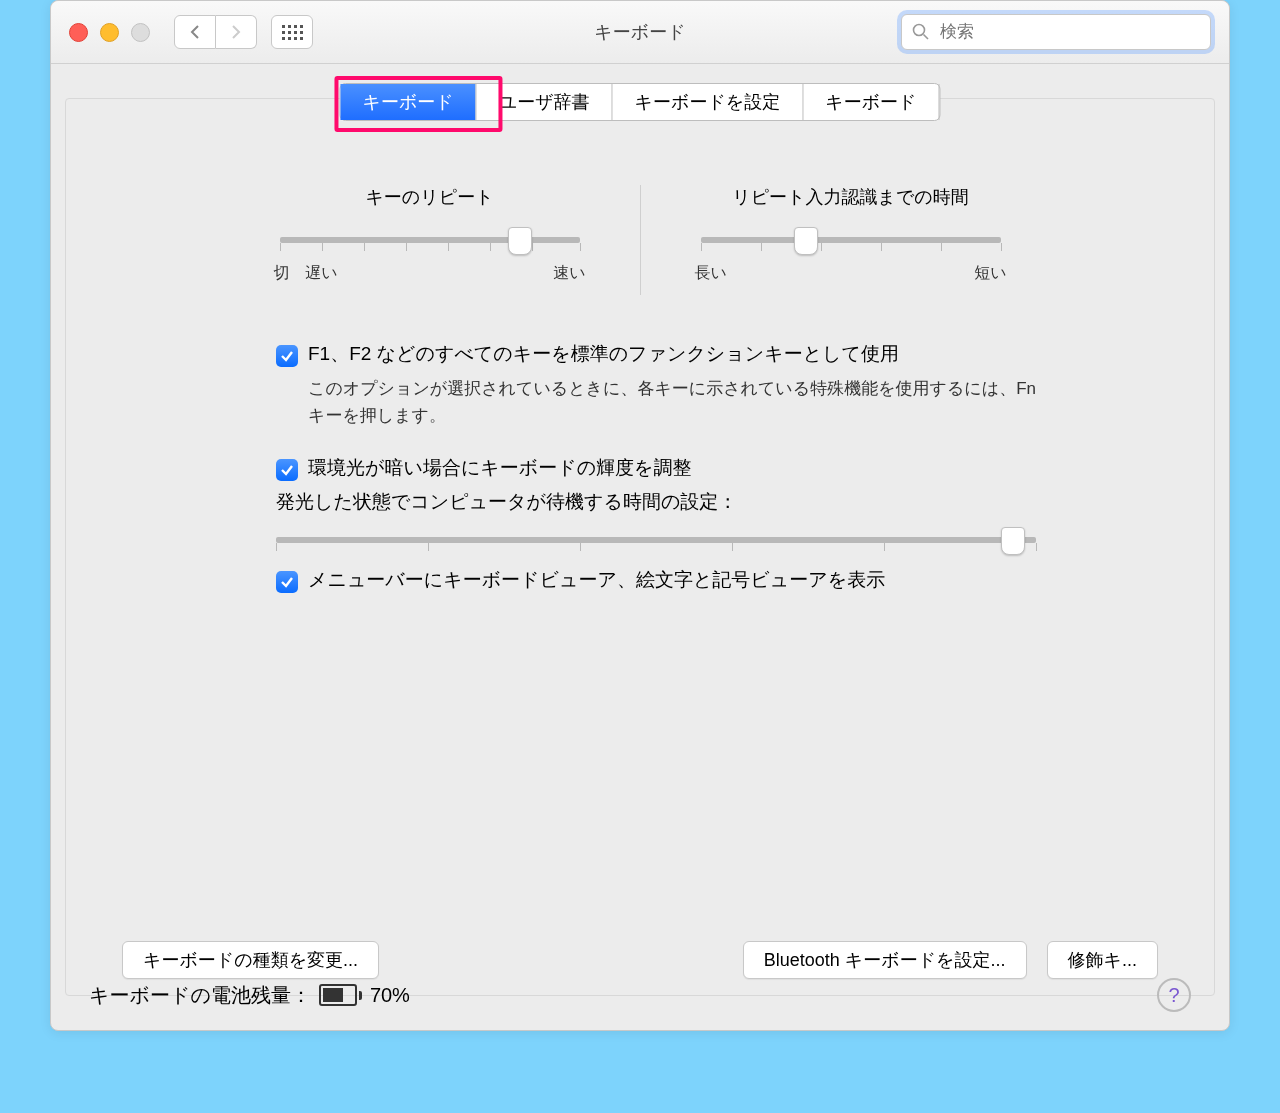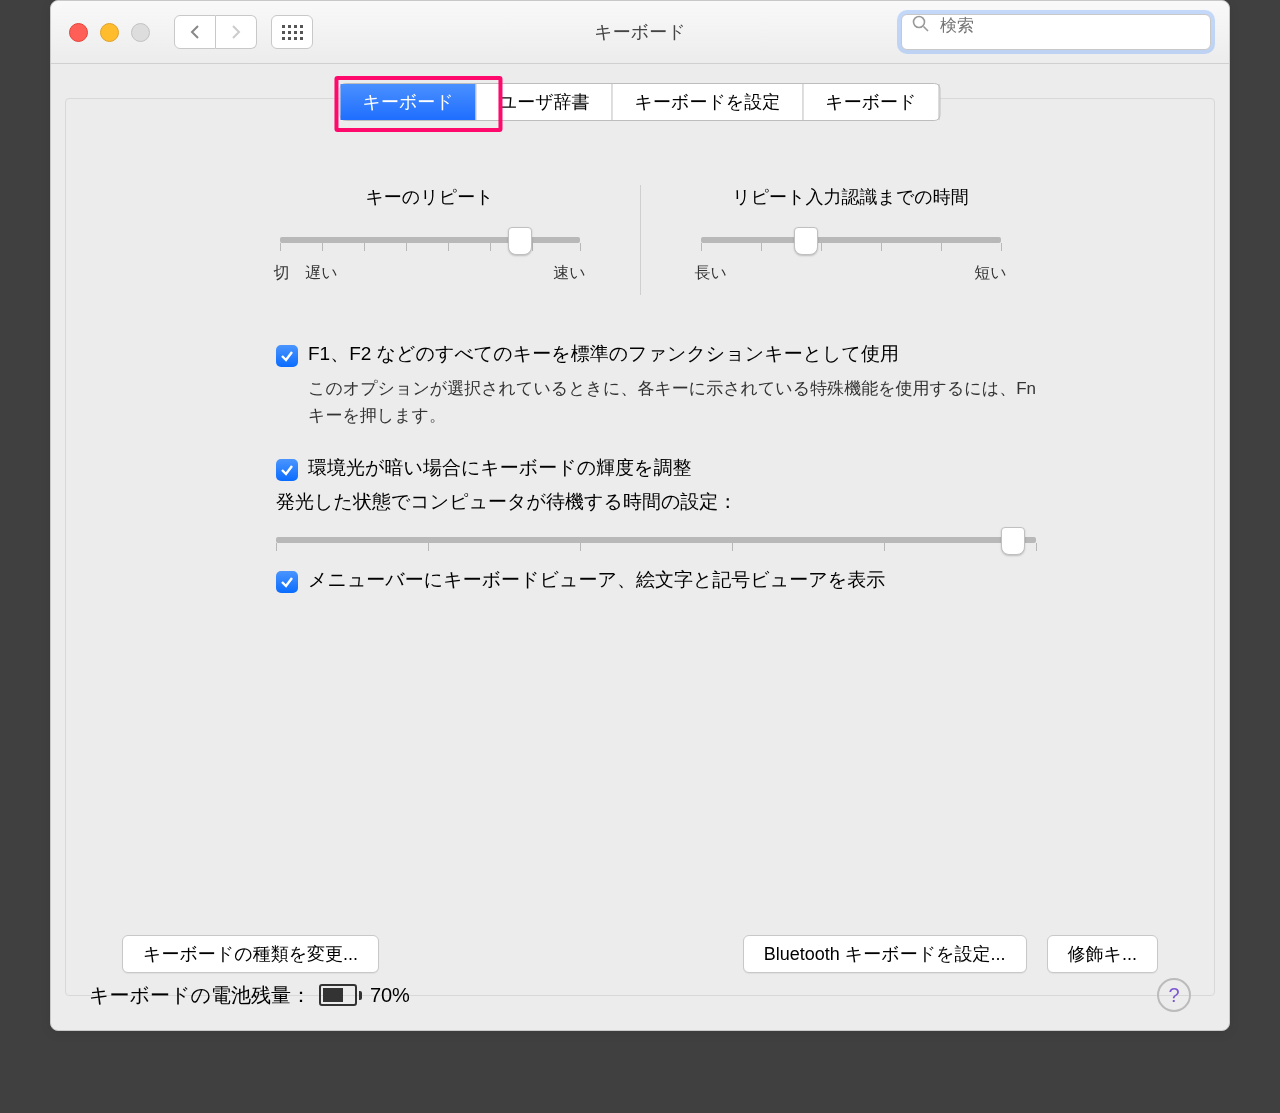--- a/index.html
+++ b/index.html
@@ -1,32 +1,32 @@
 <!DOCTYPE html>
 <html><head>
 <meta charset="utf-8">
 <style>
 html,body{margin:0;padding:0;font-family:-apple-system,"Helvetica Neue",Arial,sans-serif;background:#fff;}
-.frame{width:1280px;height:1113px;background:#404040;margin:0;overflow:hidden;}
+.frame{width:1280px;height:1113px;background:#7dd3fc;margin:0;overflow:hidden;}
 .window{width:1178px;height:1029px;margin:0 auto;background:#ececec;border:1px solid #c8c8c8;border-radius:8px;position:relative;box-shadow:0 2px 12px rgba(0,0,0,.08);}
 .titlebar{height:62px;background:linear-gradient(#f9f9f9,#ececec);border-bottom:1px solid #d0d0d0;display:flex;align-items:center;padding:0 18px;border-radius:8px 8px 0 0;}
 .traffic{display:flex;gap:12px;}
 .tl{width:17px;height:17px;border-radius:50%;}
 .tl.red{background:#ff5f57;border:1px solid #e24238;}
 .tl.yel{background:#ffbd2e;border:1px solid #e1a126;}
 .tl.gry{background:#ddd;border:1px solid #c2c2c2;}
 .navbtns{display:flex;margin-left:24px;}
 .nb{width:40px;height:32px;background:#fff;border:1px solid #c8c8c8;display:flex;align-items:center;justify-content:center;color:#888;}
 .nb:first-child{border-radius:6px 0 0 6px;}
 .nb:last-child{border-radius:0 6px 6px 0;border-left:none;}
 .gridbtn{width:40px;height:32px;background:#fff;border:1px solid #c8c8c8;border-radius:6px;margin-left:14px;display:flex;align-items:center;justify-content:center;}
 .gridicon{display:grid;grid-template-columns:repeat(4,3px);grid-template-rows:repeat(3,3px);gap:3px;}
 .gridicon span{background:#555;}
 .wintitle{position:absolute;left:0;right:0;text-align:center;font-size:18px;color:#444;pointer-events:none;}
-.search{margin-left:auto;width:288px;height:34px;background:#fff;border:1px solid #c8c8c8;border-radius:6px;display:flex;align-items:flex-start;padding:0 10px;box-shadow:0 0 0 4px rgba(100,160,255,.35);}
+.search{margin-left:auto;width:288px;height:34px;background:#fff;border:1px solid #c8c8c8;border-radius:6px;display:flex;align-items:center;padding:0 10px;box-shadow:0 0 0 4px rgba(100,160,255,.35);}
 .search svg{margin-right:8px;flex-shrink:0;}
 .search input{border:none;outline:none;font-size:17px;color:#999;background:transparent;width:100%;}
 .body{padding:34px 14px 0;}
 .panel{background:#ececec;border:1px solid #d8d8d8;border-radius:4px;min-height:846px;position:relative;padding-top:50px;}
 .tabs{position:absolute;top:-16px;left:50%;transform:translateX(-50%);display:flex;border:1px solid #bdbdbd;border-radius:6px;background:#fff;overflow:visible;}
 .tab{padding:6px 22px;font-size:18px;border-right:1px solid #bdbdbd;white-space:nowrap;cursor:default;}
 .tab:last-child{border-right:none;}
 .tab.active{background:linear-gradient(#4a90ff,#1f6eff);color:#fff;}
 .tabhl{position:absolute;border:4px solid #ff0a6c;border-radius:3px;pointer-events:none;}
 .sliders{display:flex;justify-content:center;gap:0;margin-top:36px;}
@@ -39,21 +39,21 @@
 .sllabels{display:flex;justify-content:space-between;font-size:16px;margin:20px 24px 0;color:#333;}
 .content{margin:46px 0 0 210px;width:760px;}
 .chkrow{display:flex;align-items:flex-end;font-size:19px;margin-bottom:8px;}
 .chk{width:22px;height:22px;border-radius:5px;background:linear-gradient(#4a95ff,#0a6cff);margin-right:10px;flex-shrink:0;display:flex;align-items:center;justify-content:center;margin-top:2px;}
 .chk svg{display:block;}
 .desc{font-size:17px;color:#333;margin:4px 0 26px 32px;line-height:1.6;}
 .wait{font-size:19px;margin:8px 0 22px 0;}
 .bigslider{margin:0 0 0 0;width:760px;}
 .bigslider .track{margin:0;}
 .biglabels{display:flex;justify-content:space-between;font-size:17px;margin-top:26px;}
-.btns{position:absolute;bottom:22px;left:0;right:0;display:flex;padding:0 56px;gap:20px;}
+.btns{position:absolute;bottom:16px;left:0;right:0;display:flex;padding:0 56px;gap:20px;}
 .btn{background:#fff;border:1px solid #c8c8c8;border-radius:6px;padding:6px 20px;font-size:18px;white-space:nowrap;box-shadow:0 1px 1px rgba(0,0,0,.06);}
 .footer{position:absolute;bottom:18px;left:38px;right:38px;display:flex;align-items:center;font-size:20px;}
 .batt{display:inline-flex;align-items:center;margin:0 8px;}
 .battbody{width:34px;height:18px;border:2px solid #333;border-radius:3px;position:relative;}
 .battfill{position:absolute;left:2px;top:2px;bottom:2px;width:60%;background:#333;}
 .batttip{width:3px;height:9px;background:#333;margin-left:2px;border-radius:0 2px 2px 0;}
 .help{width:30px;height:30px;border:2px solid #bbb;border-radius:50%;display:flex;align-items:center;justify-content:center;color:#7a57d1;font-size:20px;margin-left:auto;}
 </style>
 </head>
 <body>

